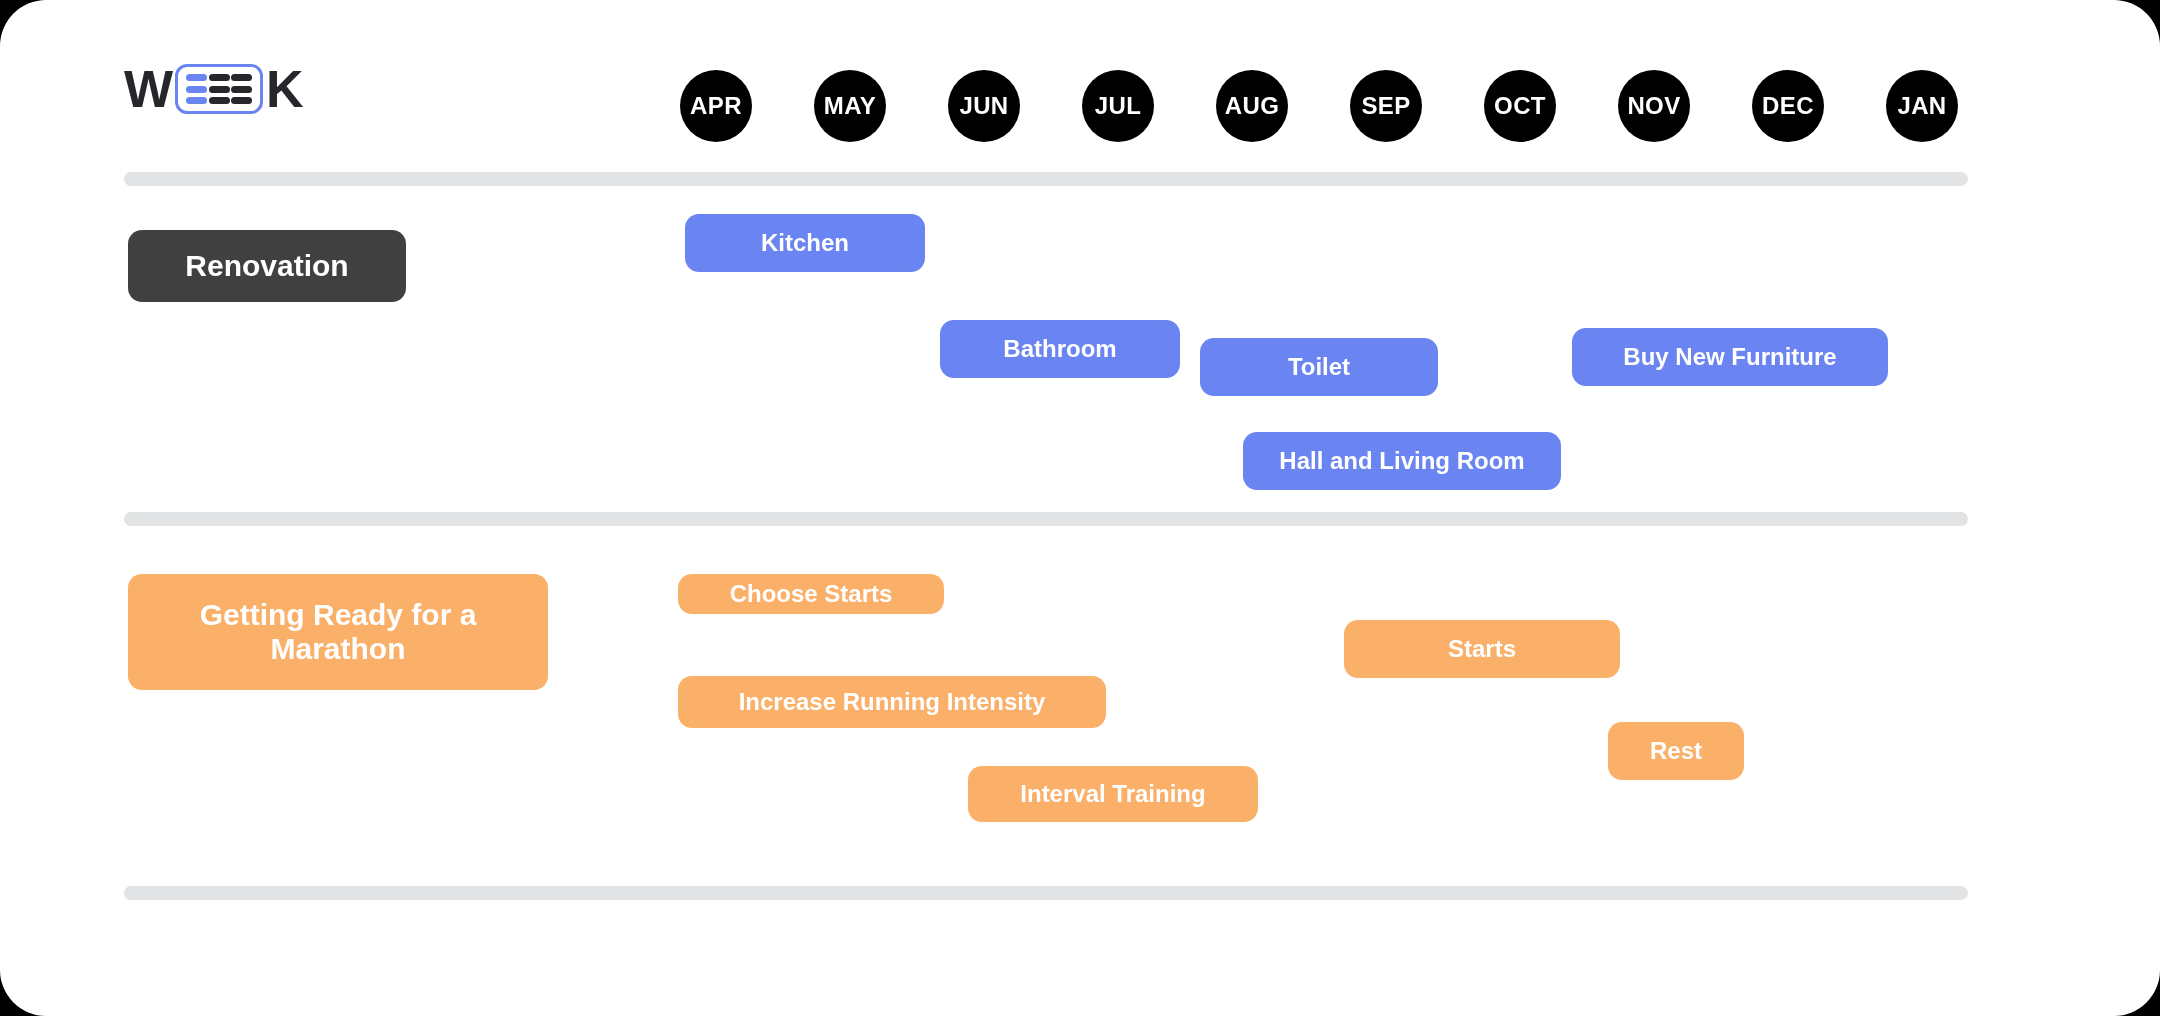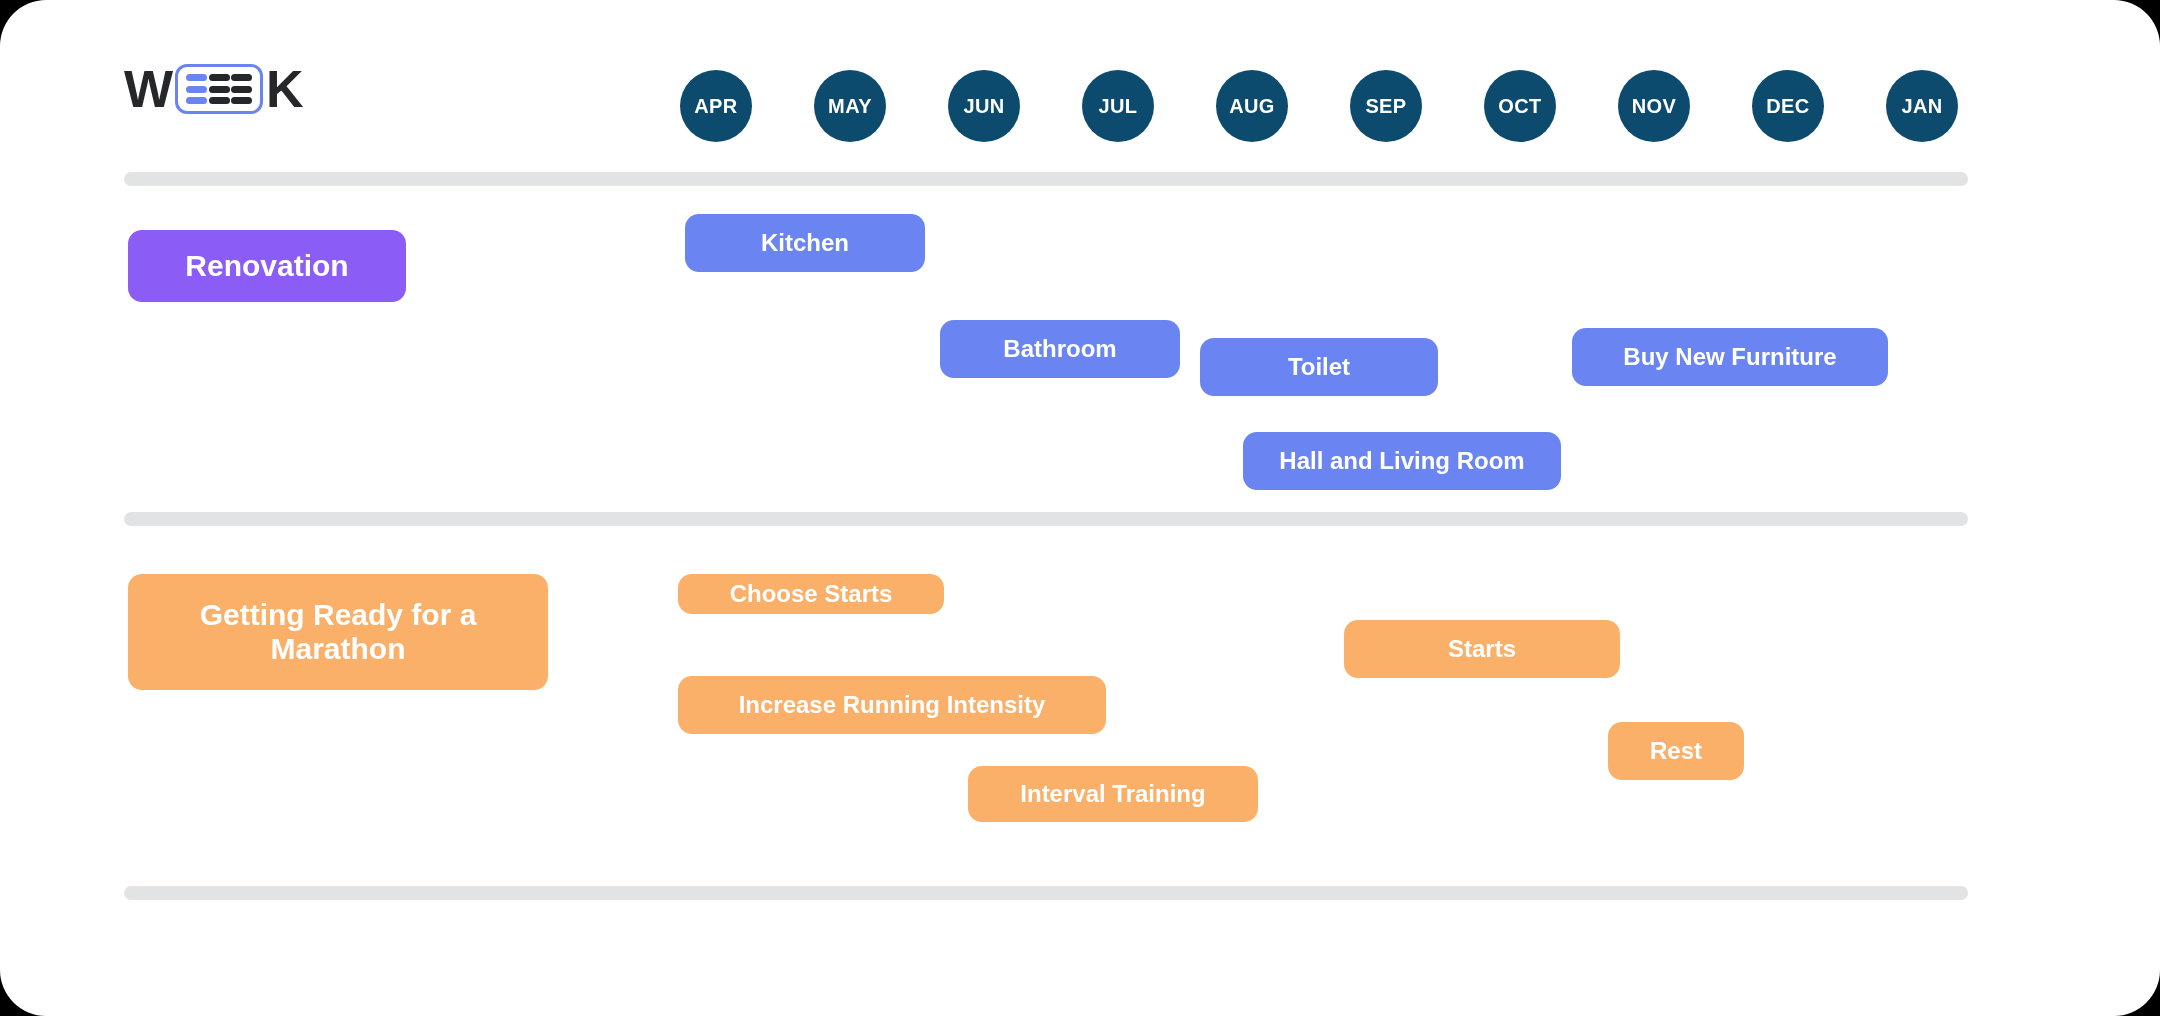--- a/index.html
+++ b/index.html
@@ -72,23 +72,23 @@
     position: absolute;
     left: 680px;
     top: 70px;
     display: flex;
     gap: 62px;
   }
   .month-chip {
     width: 72px;
     height: 72px;
     border-radius: 50%;
-    background: #0c4a6e;
+    background: #000000;
     color: #ffffff;
-    font-size: 20px;
+    font-size: 24px;
     font-weight: 700;
     letter-spacing: 0.4px;
     display: flex;
     align-items: center;
     justify-content: center;
     flex: 0 0 auto;
     cursor: pointer;
   }
 
   
@@ -119,21 +119,21 @@
     align-items: center;
     justify-content: center;
     text-align: center;
     padding: 0 16px;
     line-height: 1.15;
     cursor: pointer;
   }
   #label-renovation {
     left: 128px; top: 44px;
     width: 278px; height: 72px;
-    background: #8b5cf6;
+    background: #404040;
     text-align: center;
   }
   #label-marathon {
     left: 128px; top: 48px;
     width: 420px; height: 116px;
     background: #fab069;
   }
 
   .task-bar {
     position: absolute;
@@ -215,21 +215,21 @@
   </div>
 
   <div class="divider" id="divider-middle"></div>
 
   <div class="section" id="section-marathon">
 
     <div class="group-label" id="label-marathon">Getting Ready for a Marathon</div>
 
     <div class="task-bar orange" style="left:678px; top:48px; width:266px; height:40px;">Choose Starts</div>
 
-    <div class="task-bar orange" style="left:678px; top:150px; width:428px; height:58px;">Increase Running Intensity</div>
+    <div class="task-bar orange" style="left:678px; top:150px; width:428px; height:52px;">Increase Running Intensity</div>
 
     <div class="task-bar orange" style="left:968px; top:240px; width:290px; height:56px;">Interval Training</div>
 
     <div class="task-bar orange" style="left:1344px; top:94px; width:276px; height:58px;">Starts</div>
 
 
     <div class="task-bar orange" style="left:1608px; top:196px; width:136px; height:58px;">Rest</div>
 
   </div>
 

